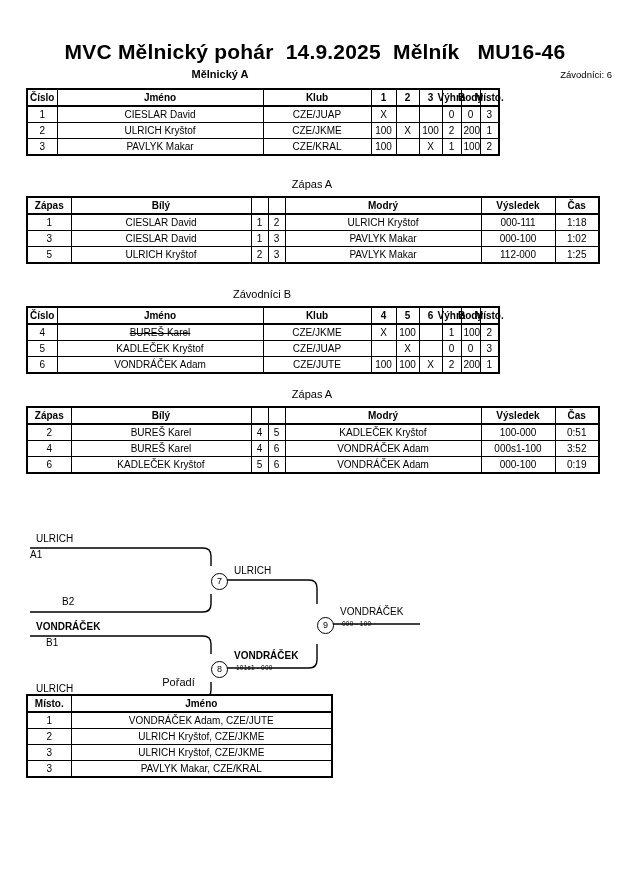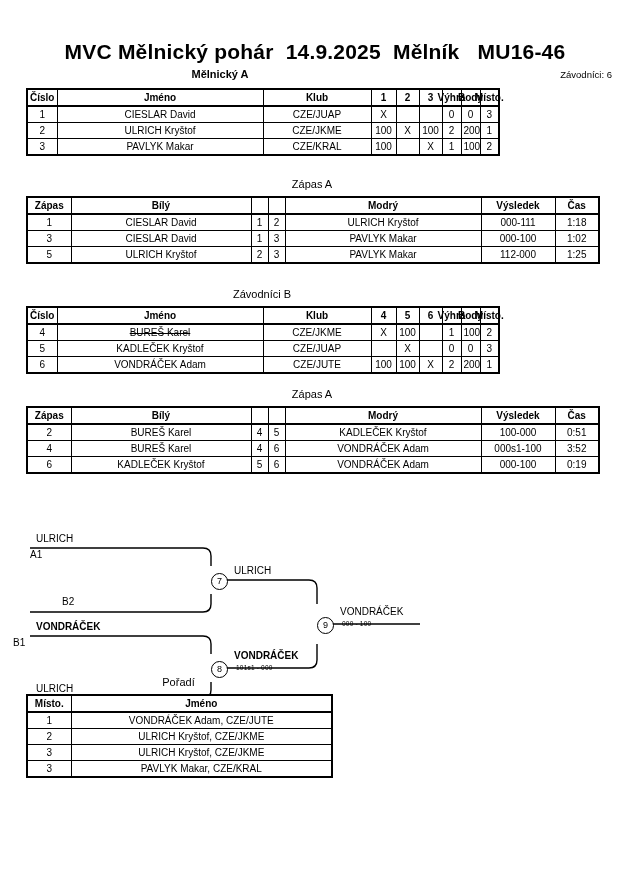--- a/index.html
+++ b/index.html
@@ -396,21 +396,21 @@
     </g>
   </svg>
 
   <div class="bk-label" style="left:36px; top:7px;">ULRICH</div>
   <div class="bk-seed" style="left:30px; top:23px;">A1</div>
 
   <div class="bk-label" style="left:36px; top:71px;"></div>
   <div class="bk-seed" style="left:30px; top:70px;padding-left:32px;">B2</div>
 
   <div class="bk-label bold" style="left:36px; top:95px;">VONDRÁČEK</div>
-  <div class="bk-seed" style="left:13px; top:111px;">B1</div>
+  <div class="bk-seed" style="left:46px; top:111px;">B1</div>
 
   <div class="bk-label" style="left:36px; top:157px;">ULRICH</div>
   <div class="bk-seed" style="left:30px; top:173px;">A2</div>
 
   <div class="node" style="left:211px; top:47px;">7</div>
   <div class="node" style="left:211px; top:135px;">8</div>
   <div class="node" style="left:317px; top:91px;">9</div>
 
   <div class="bk-label" style="left:234px; top:39px;">ULRICH</div>
 

